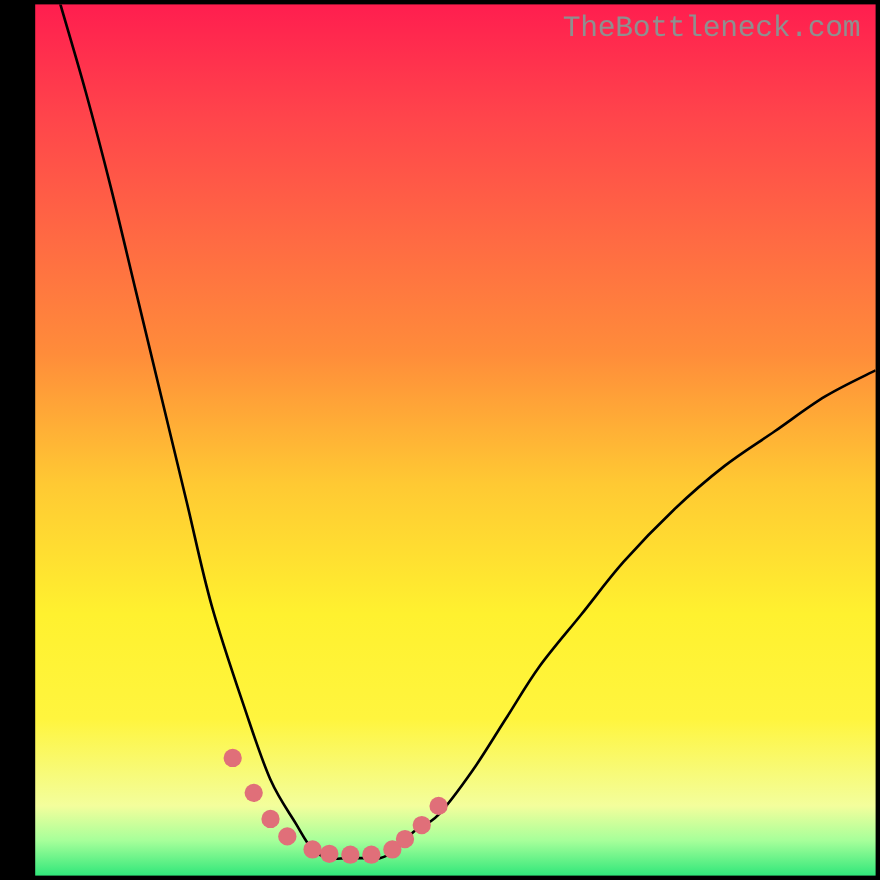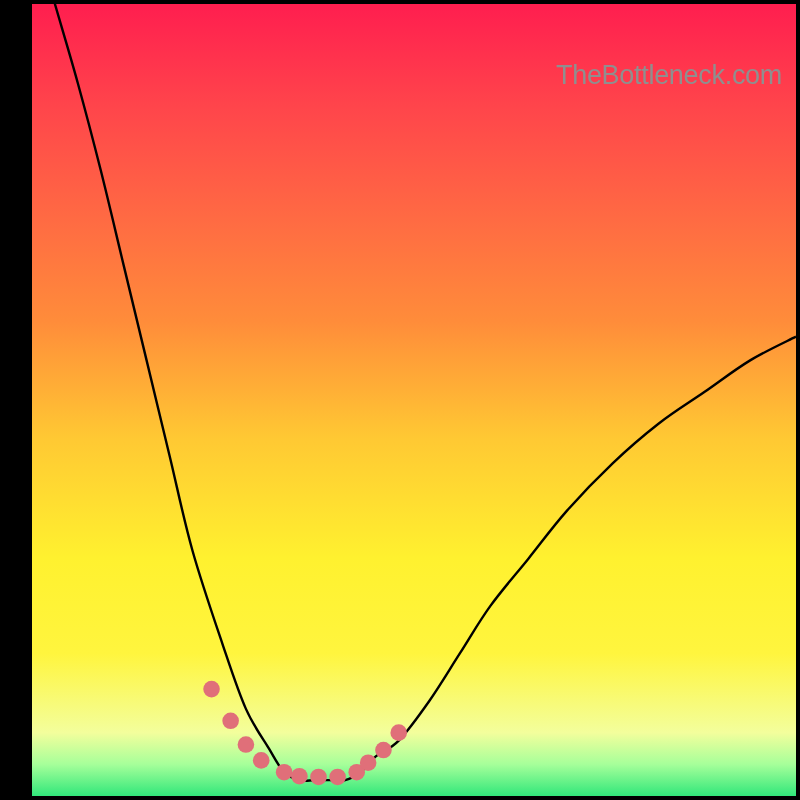--- a/index.html
+++ b/index.html
@@ -39,26 +39,25 @@
     position: absolute;
     left: 0;
     top: 0;
     width: 764px;
     height: 792px;
   }
   .watermark {
     position: absolute;
     top: 8px;
     right: 14px;
-    font-family: Liberation Sans, sans-serif;
+    font-family: Liberation Mono, monospace;
     font-size: 27px;
     font-weight: 400;
     color: #8f8f8f;
     letter-spacing: -0.3px;
-    margin-top: 48px;
   }
 </style>
 </head>
 <body>
 <div class="wrap">
 
   <div class="plot-area">
     <svg class="curve-svg" viewBox="0 0 764 792" preserveAspectRatio="none">
       <path id="curve-path" fill="none" stroke-width="2.4" stroke-linejoin="round" d="M 0 -79.20000000000005 C 3.82 -66.00000000000004, 15.279999999999998 -26.399999999999995, 22.919999999999998 0 C 30.56 26.399999999999995, 38.199999999999996 51.47999999999995, 45.839999999999996 79.19999999999993 C 53.48 106.91999999999992, 61.11999999999999 135.95999999999992, 68.75999999999999 166.31999999999994 C 76.39999999999999 196.67999999999995, 84.03999999999999 229.68, 91.67999999999999 261.36 C 99.32 293.04, 106.96 324.71999999999997, 114.6 356.4 C 122.24 388.08, 129.88 419.76, 137.51999999999998 451.44 C 145.15999999999997 483.12, 151.52666666666667 514.8000000000001, 160.44 546.48 C 169.35333333333332 578.16, 182.08666666666667 615.12, 191 641.52 C 199.91333333333333 667.92, 206.28000000000003 687.72, 213.92000000000002 704.88 C 221.56 722.04, 230.47333333333333 733.9200000000001, 236.84 744.48 C 243.20666666666668 755.04, 247.02666666666667 762.96, 252.12 768.24 C 257.2133333333333 773.52, 262.3066666666666 774.8399999999999, 267.4 776.16 C 272.49333333333334 777.48, 277.58666666666664 776.16, 282.68 776.16 C 287.77333333333337 776.16, 292.8666666666667 776.16, 297.96000000000004 776.16 C 303.0533333333334 776.16, 308.1466666666667 777.48, 313.24 776.16 C 318.3333333333333 774.8399999999999, 323.4266666666666 772.2, 328.52 768.24 C 333.61333333333334 764.28, 337.43333333333334 757.68, 343.8 752.4 C 350.1666666666667 747.12, 357.8066666666666 745.8, 366.71999999999997 736.56 C 375.6333333333333 727.3199999999999, 387.09333333333336 711.48, 397.28000000000003 696.96 C 407.4666666666667 682.44, 417.65333333333336 665.2800000000001, 427.84000000000003 649.44 C 438.0266666666667 633.6, 446.94 617.7600000000001, 458.4 601.9200000000001 C 469.85999999999996 586.08, 483.8666666666667 570.24, 496.6 554.4 C 509.33333333333337 538.56, 520.7933333333333 522.72, 534.8 506.88 C 548.8066666666666 491.04, 565.36 473.88, 580.64 459.36 C 595.92 444.84000000000003, 611.2 431.64000000000004, 626.48 419.76000000000005 C 641.76 407.88000000000005, 657.0400000000001 398.64, 672.32 388.08 C 687.6 377.52, 702.88 365.64, 718.16 356.4 C 733.4399999999999 347.15999999999997, 756.36 336.6, 764 332.64000000000004" stroke="#000000"></path>
       <g id="marker-group">

